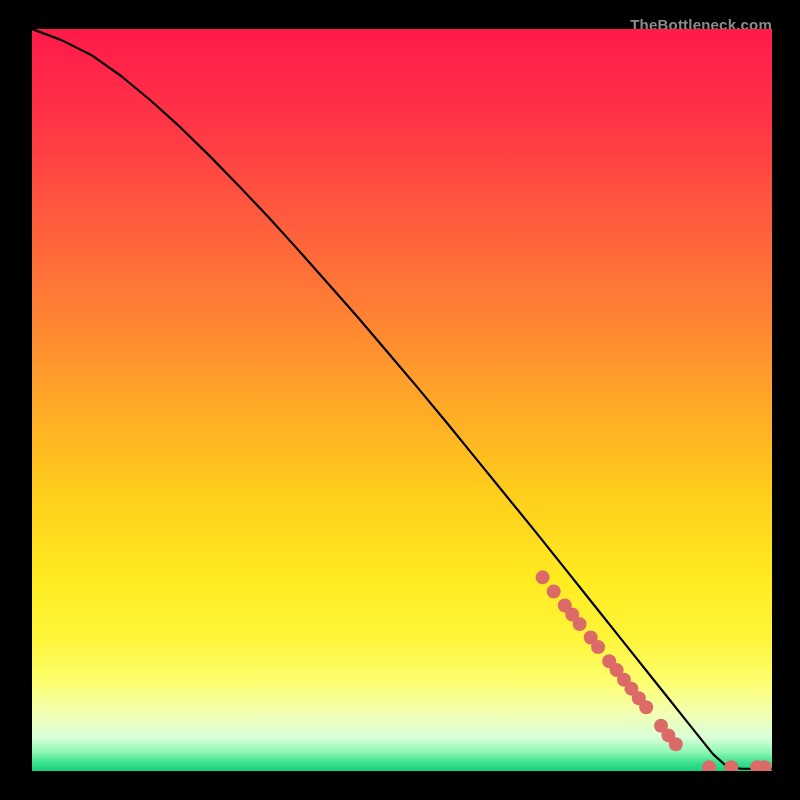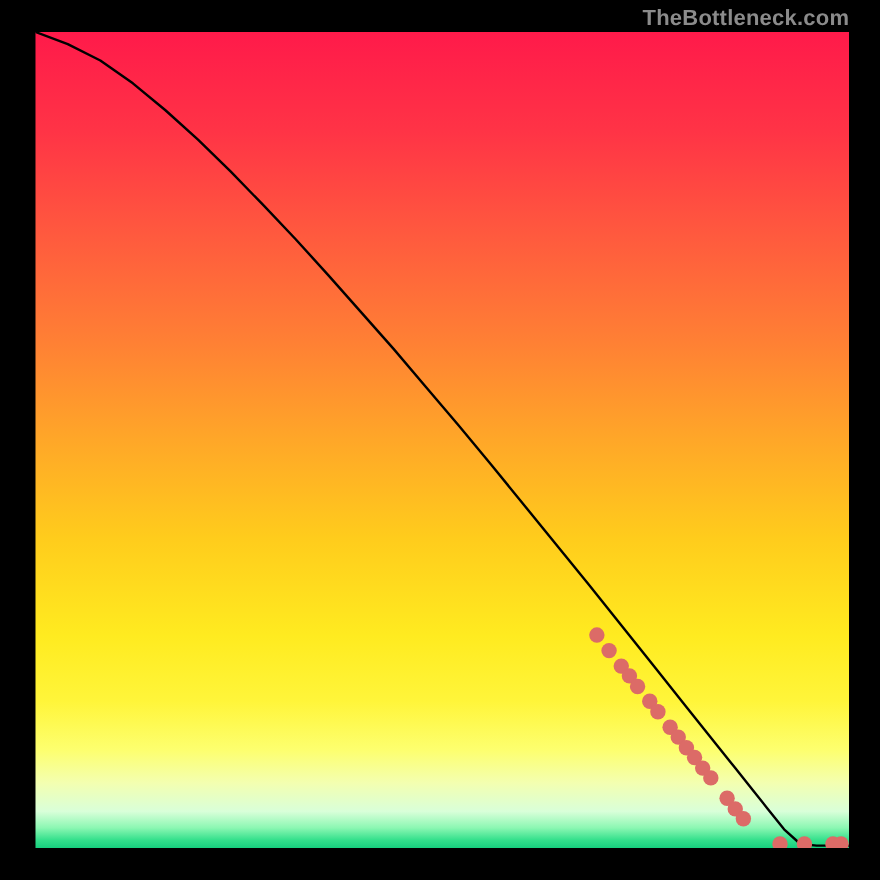--- a/index.html
+++ b/index.html
@@ -28,24 +28,24 @@
     left: 0; top: 0; right: 0; bottom: 0;
   }
   .curve-svg {
     position: absolute;
     left: 0; top: 0;
     width: 740px;
     height: 742px;
   }
   .watermark {
     position: absolute;
-    top: 6px;
+    top: 16px;
     right: 28px;
     font-family: Arial, Helvetica, sans-serif;
-    font-size: 20px;
+    font-size: 15px;
     font-weight: 600;
     color: #8b8b8b;
     letter-spacing: 0.2px;
   }
 </style>
 </head>
 <body>
 
 <div class="stage">
 

